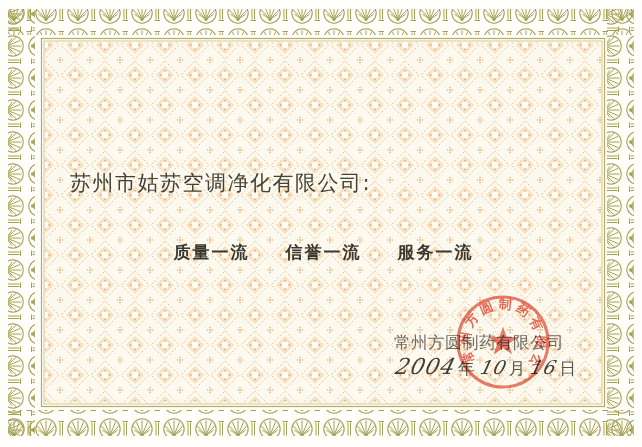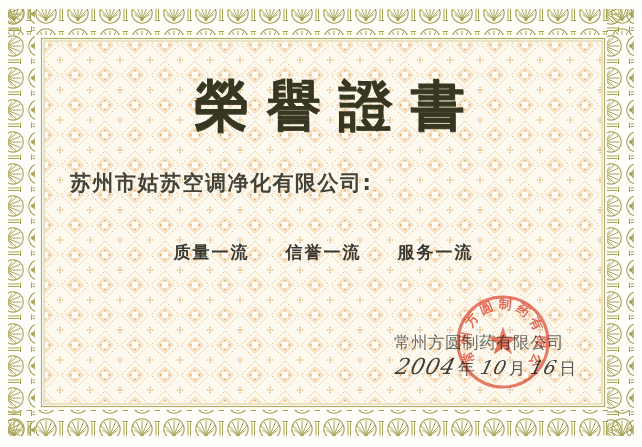--- a/index.html
+++ b/index.html
@@ -21,21 +21,21 @@
     font-size: 54px;
     font-weight: 700;
     letter-spacing: 18px;
     color: #373621;
     text-shadow: 0.5px 0.5px 0 #4a4930;
     white-space: nowrap;
   }
   .recipient {
     left: 70px; top: 169px;
     font-size: 21px;
-    font-weight: 700;
+    font-weight: 400;
     letter-spacing: 1.5px;
     color: #454337;
     white-space: nowrap;
   }
   .body-line {
     left: 45px; top: 241px; width: 557px;
     text-align: center;
     font-size: 17px;
     font-weight: 700;
     letter-spacing: 2px;
@@ -121,21 +121,20 @@
     <rect x="8" y="9" width="27" height="427" fill="url(#medV)"></rect>
     <rect x="607" y="9" width="27" height="427" fill="url(#medV)"></rect>
 
     <rect x="41.5" y="38.5" width="563" height="368" fill="none" stroke="#b3ab62" stroke-width="1.2"></rect>
     <rect x="44" y="41" width="558" height="363" fill="none" stroke="#cbb975" stroke-width="0.8"></rect>
 
     <rect x="45" y="42" width="556" height="361" fill="#fdf9ee"></rect>
     <rect x="45" y="42" width="556" height="361" fill="url(#lattice)"></rect>
   </svg>
 
-  <div class="layer title">榮譽證書</div>
 
   <div class="layer recipient">苏州市姑苏空调净化有限公司:</div>
 
   <div class="layer body-line">
     <span>质量一流</span>
     <span>信誉一流</span>
     <span>服务一流</span>
   </div>
 
   <div class="layer issuer">常州方圆制药有限公司</div>

